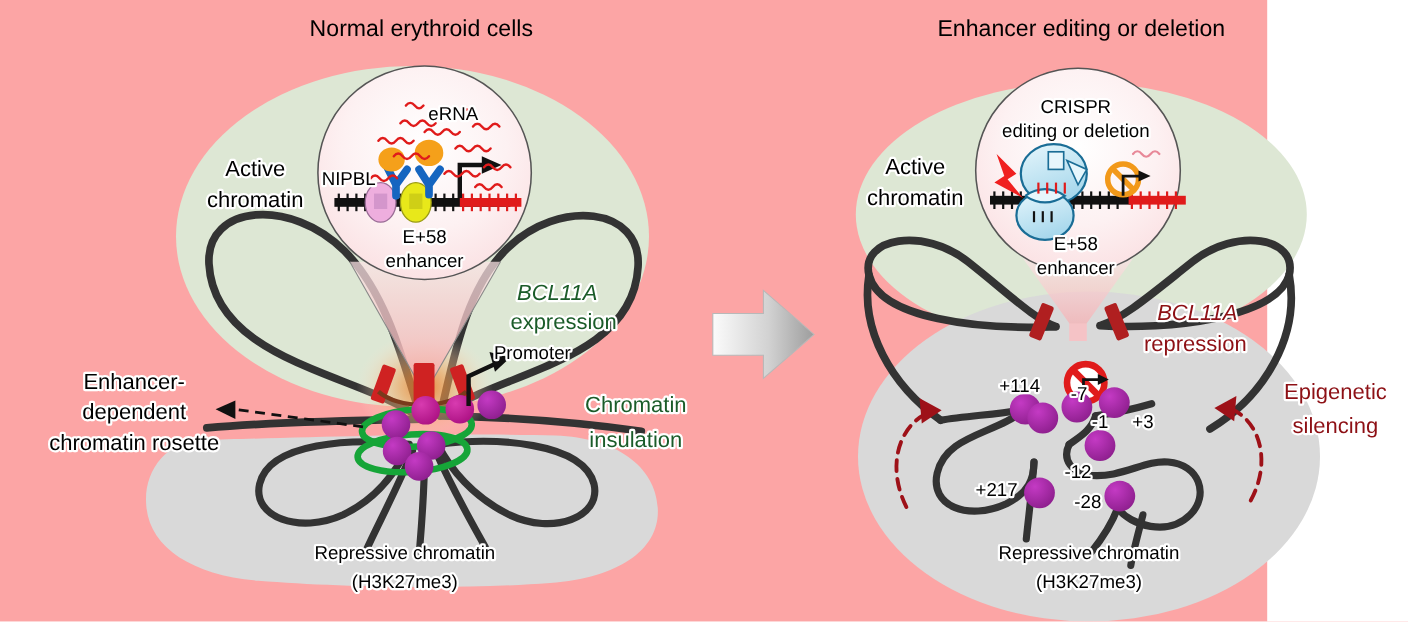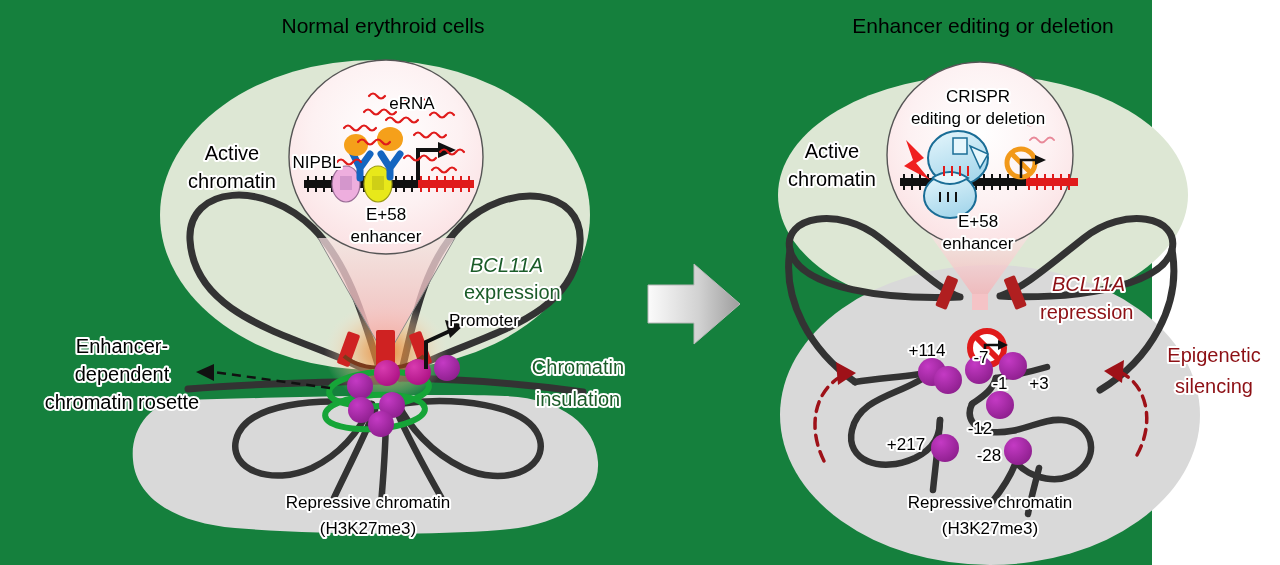--- a/index.html
+++ b/index.html
@@ -1,18 +1,18 @@
 <!DOCTYPE html>
 <html><head>
 <meta charset="utf-8">
 <style>
   html,body{margin:0;padding:0;background:#ffffff;}
   body{width:1280px;height:565px;overflow:hidden;
        font-family:"Liberation Sans","DejaVu Sans",sans-serif;}
-  #stage{position:relative;width:1152px;height:565px;background:#15803d;}
+  #stage{position:relative;width:1152px;height:565px;background:#fca5a5;}
   #stage svg{position:absolute;left:0;top:0;}
   .ttl{font-size:21px;fill:#000;}
   .lbl{font-size:20px;fill:#000;}
   .lbl-sm{font-size:17px;fill:#000;}
   .green-t{fill:#1b5c29;}
   .red-t{fill:#8d1015;}
   .ital{font-style:italic;}
   text{font-family:"Liberation Sans","DejaVu Sans",sans-serif;
        dominant-baseline:middle;}
   .halo{paint-order:stroke fill;stroke:#ffffff;stroke-width:4px;stroke-linejoin:round;}

